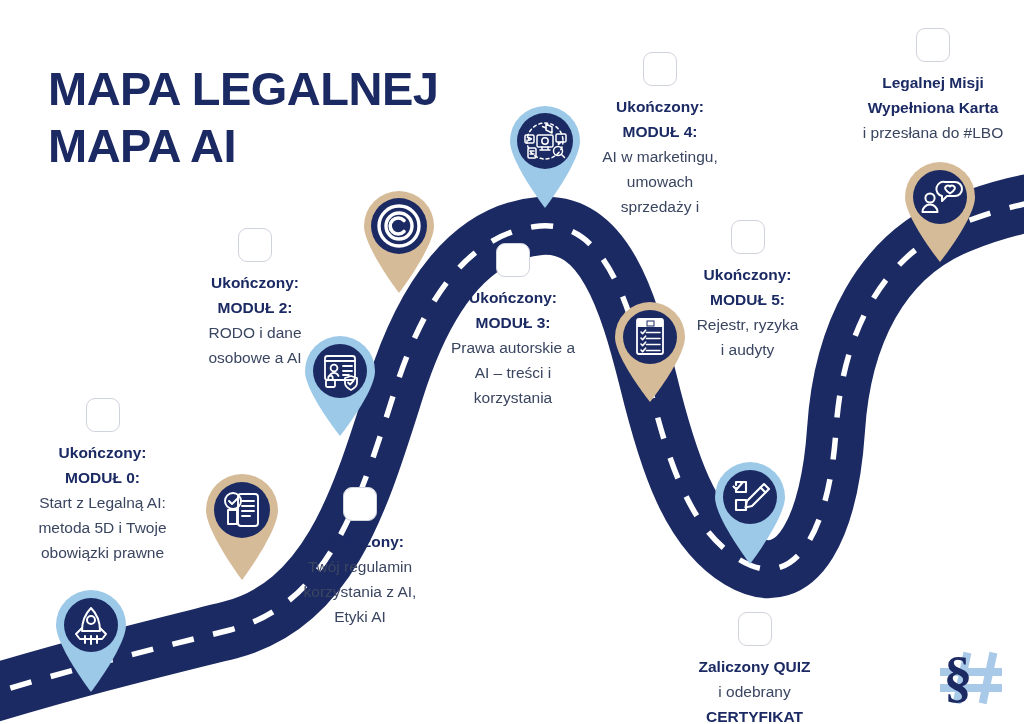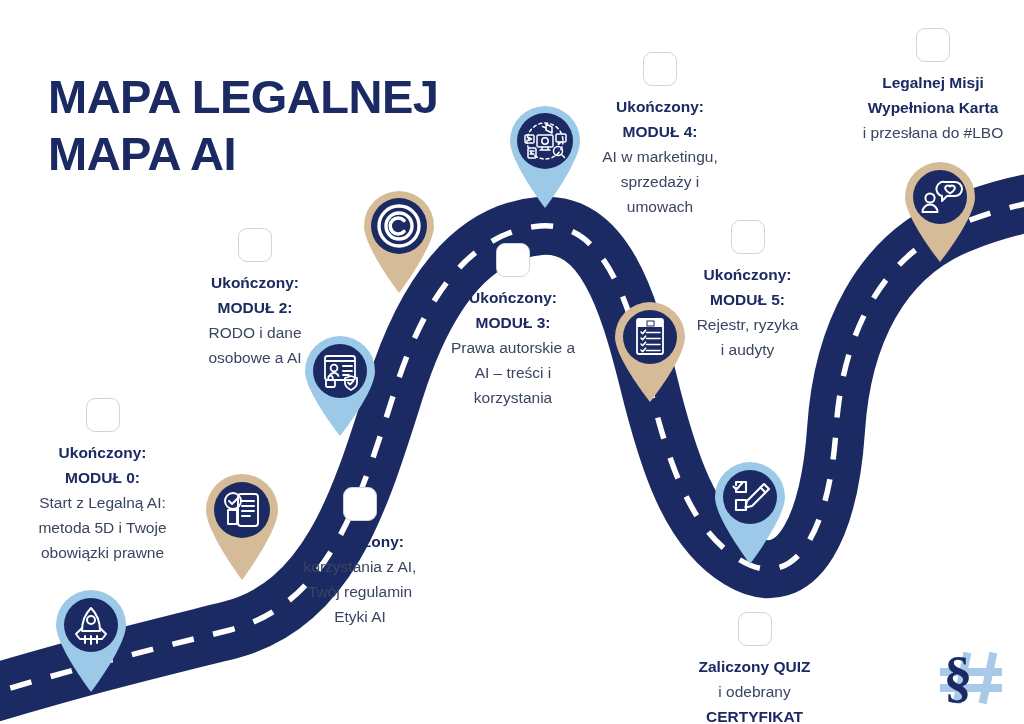--- a/index.html
+++ b/index.html
@@ -9,21 +9,21 @@
     font-family:"Liberation Sans","DejaVu Sans",sans-serif;
     color:#1b2a63;
   }
   #stage{position:absolute;inset:0;}
 
   
   #road{position:absolute;left:0;top:0;width:1024px;height:724px;}
 
   
   .title{
-    position:absolute;left:48px;top:68px;width:520px;
+    position:absolute;left:48px;top:60px;width:520px;
     font-size:47px;line-height:1.22;font-weight:800;
     letter-spacing:-0.5px;color:#1b2a63;
   }
   .title span{display:block;}
 
   
   .block{position:absolute;text-align:center;}
   .chk{
     width:34px;height:34px;border:1.6px solid #cfd3dd;border-radius:9px;
     background:#fff;margin:0 auto 8px auto;box-sizing:border-box;
@@ -68,22 +68,22 @@
     <div class="b-line">Ukończony:</div>
     <div class="b-line">MODUŁ 0:</div>
     <div class="n-line">Start z Legalną AI:</div>
     <div class="n-line">metoda 5D i Twoje</div>
     <div class="n-line">obowiązki prawne</div>
   </div>
 
   <div class="block" style="left:265px;top:487px;width:190px;">
     <div class="chk"></div>
     <div class="b-line">Ukończony:</div>
+    <div class="n-line">Twój regulamin</div>
     <div class="n-line">korzystania z AI,</div>
-    <div class="n-line">Twój regulamin</div>
     <div class="n-line">Etyki AI</div>
   </div>
 
   <div class="block" style="left:165px;top:228px;width:180px;">
     <div class="chk"></div>
     <div class="b-line">Ukończony:</div>
     <div class="b-line">MODUŁ 2:</div>
     <div class="n-line">RODO i dane</div>
     <div class="n-line">osobowe a AI</div>
   </div>
@@ -95,22 +95,22 @@
     <div class="n-line">Prawa autorskie a</div>
     <div class="n-line">AI – treści i</div>
     <div class="n-line">korzystania</div>
   </div>
 
   <div class="block" style="left:565px;top:52px;width:190px;">
     <div class="chk"></div>
     <div class="b-line">Ukończony:</div>
     <div class="b-line">MODUŁ 4:</div>
     <div class="n-line">AI w marketingu,</div>
+    <div class="n-line">umowach</div>
     <div class="n-line">sprzedaży i</div>
-    <div class="n-line">umowach</div>
   </div>
 
   <div class="block" style="left:655px;top:220px;width:185px;">
     <div class="chk"></div>
     <div class="b-line">Ukończony:</div>
     <div class="b-line">MODUŁ 5:</div>
     <div class="n-line">Rejestr, ryzyka</div>
     <div class="n-line">i audyty</div>
   </div>
 

